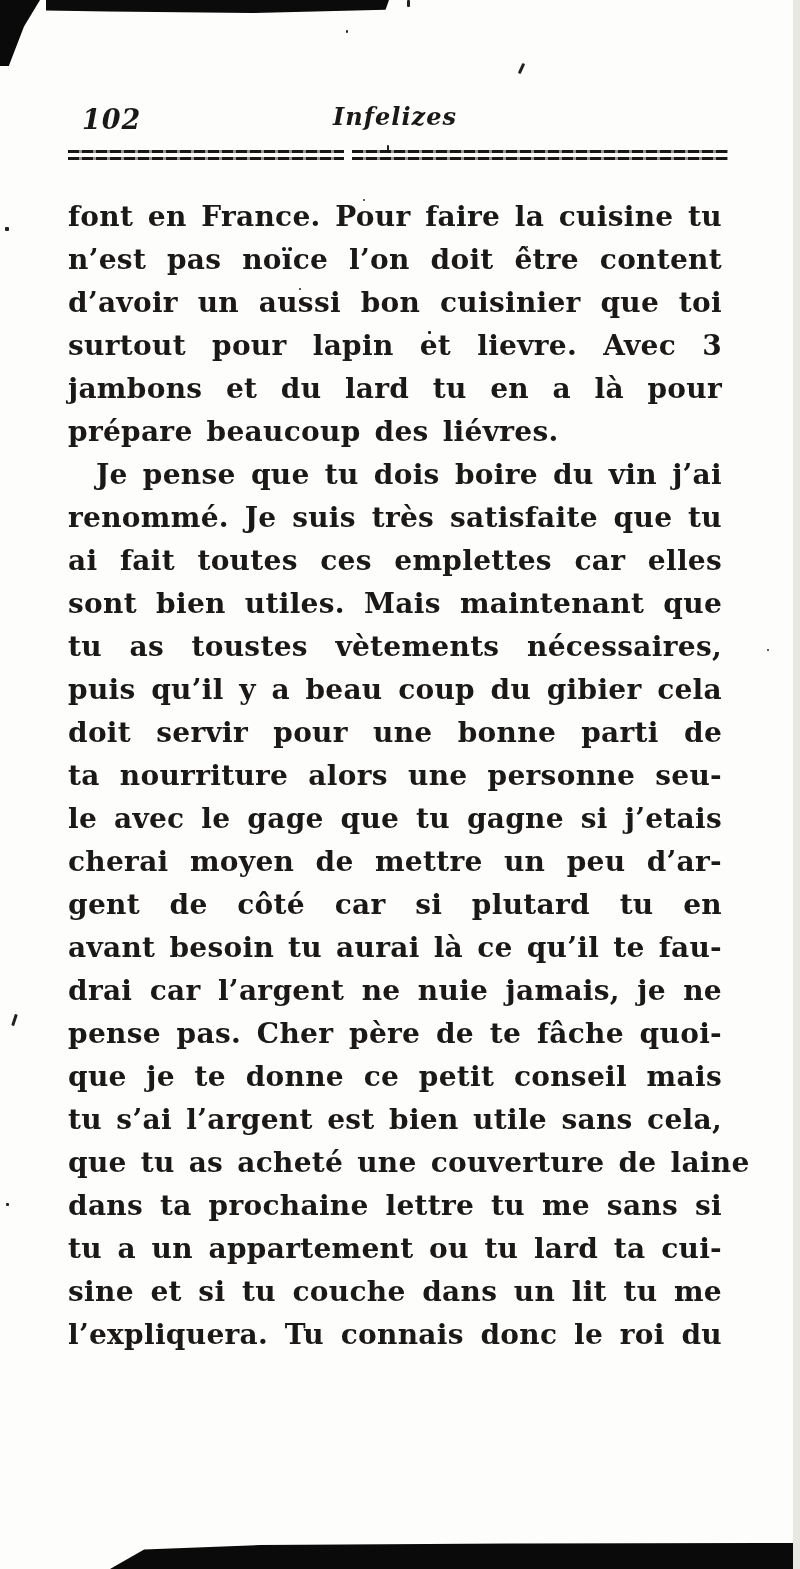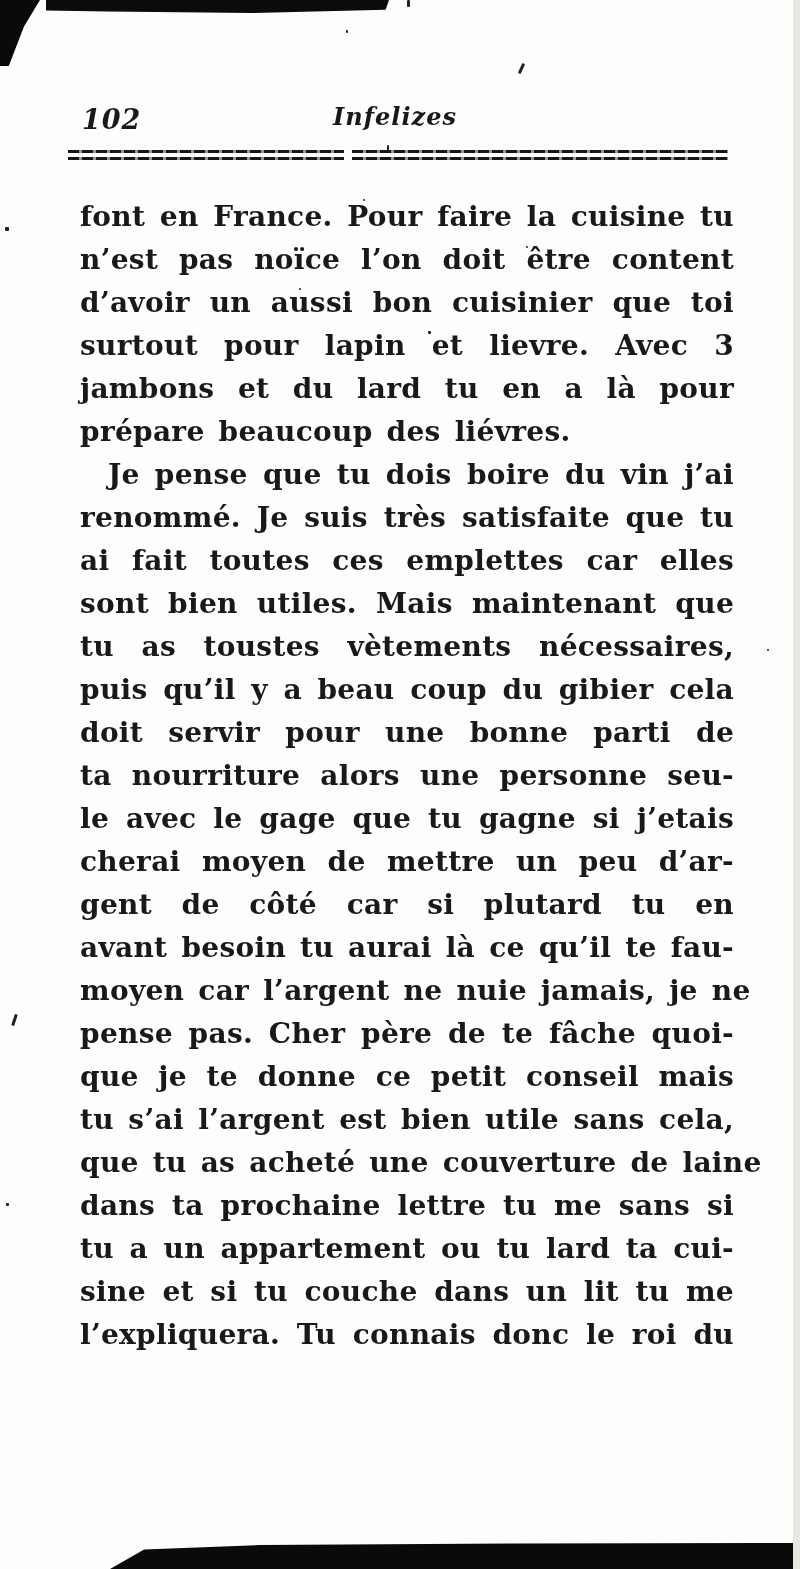--- a/index.html
+++ b/index.html
@@ -45,21 +45,21 @@
   .rule-seg.right{flex:1;}
   .rule-bar{
     height:3px;
     background:repeating-linear-gradient(90deg,#191715 0 11px,rgba(25,23,21,.45) 11px 14px);
   }
 
   
   .body-text{
     position:absolute;left:68px;top:195px;width:654px;
     font-size:28px;font-weight:600;
-    letter-spacing:.3px;word-spacing:4px;margin-left:12px;
+    letter-spacing:.3px;word-spacing:4px;
   }
   .line{
     height:43px;line-height:43px;white-space:nowrap;
     text-align:justify;text-align-last:justify;
   }
   .line.short{text-align-last:left;}
   .line.indent{text-indent:28px;}
 </style>
 </head>
 <body>
@@ -109,21 +109,21 @@
       <div class="line">ai fait toutes ces emplettes car elles</div>
       <div class="line">sont bien utiles. Mais maintenant que</div>
       <div class="line">tu as toustes vètements nécessaires,</div>
       <div class="line">puis qu’il y a beau coup du gibier cela</div>
       <div class="line">doit servir pour une bonne parti de</div>
       <div class="line">ta nourriture alors une personne seu-</div>
       <div class="line">le avec le gage que tu gagne si j’etais</div>
       <div class="line">cherai moyen de mettre un peu d’ar-</div>
       <div class="line">gent de côté car si plutard tu en</div>
       <div class="line">avant besoin tu aurai là ce qu’il te fau-</div>
-      <div class="line">moyen car l’argent ne nuie jamais, je ne</div>
+      <div class="line">drai car l’argent ne nuie jamais, je ne</div>
       <div class="line">pense pas. Cher père de te fâche quoi-</div>
       <div class="line">que je te donne ce petit conseil mais</div>
       <div class="line">tu s’ai l’argent est bien utile sans cela,</div>
       <div class="line">que tu as acheté une couverture de laine</div>
       <div class="line">dans ta prochaine lettre tu me sans si</div>
       <div class="line">tu a un appartement ou tu lard ta cui-</div>
       <div class="line">sine et si tu couche dans un lit tu me</div>
       <div class="line">l’expliquera. Tu connais donc le roi du</div>
     </div>
 

